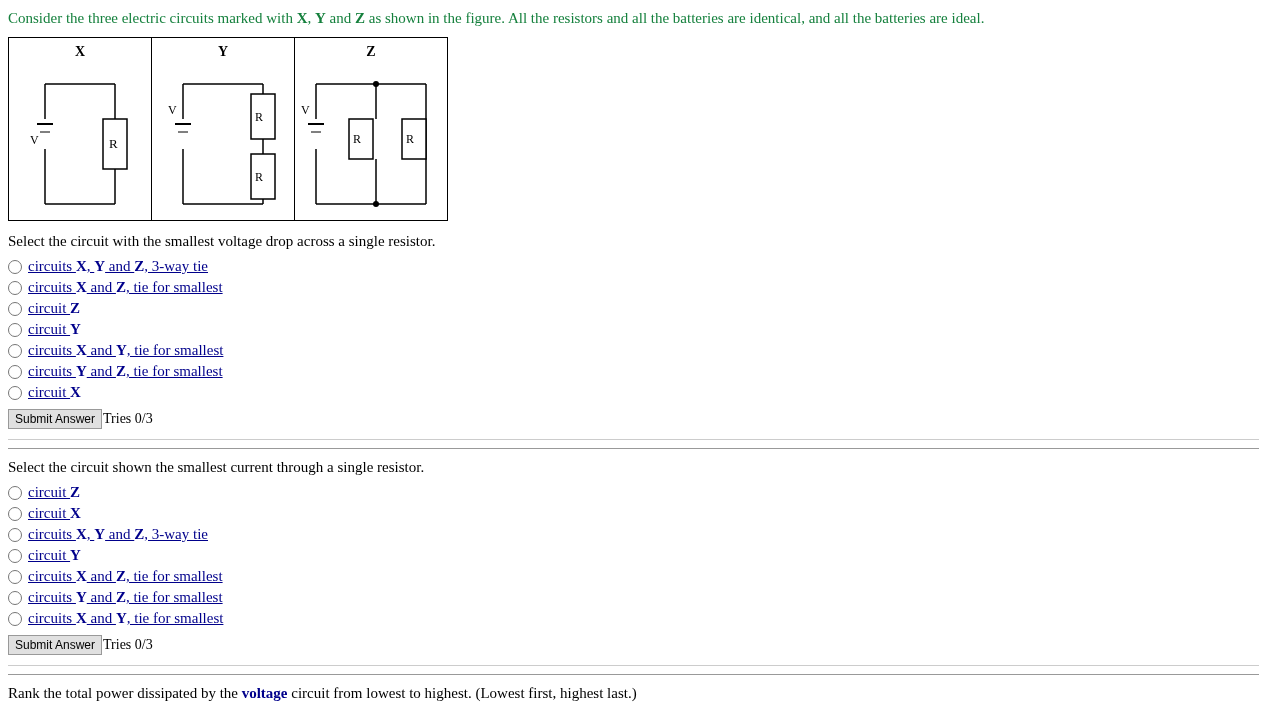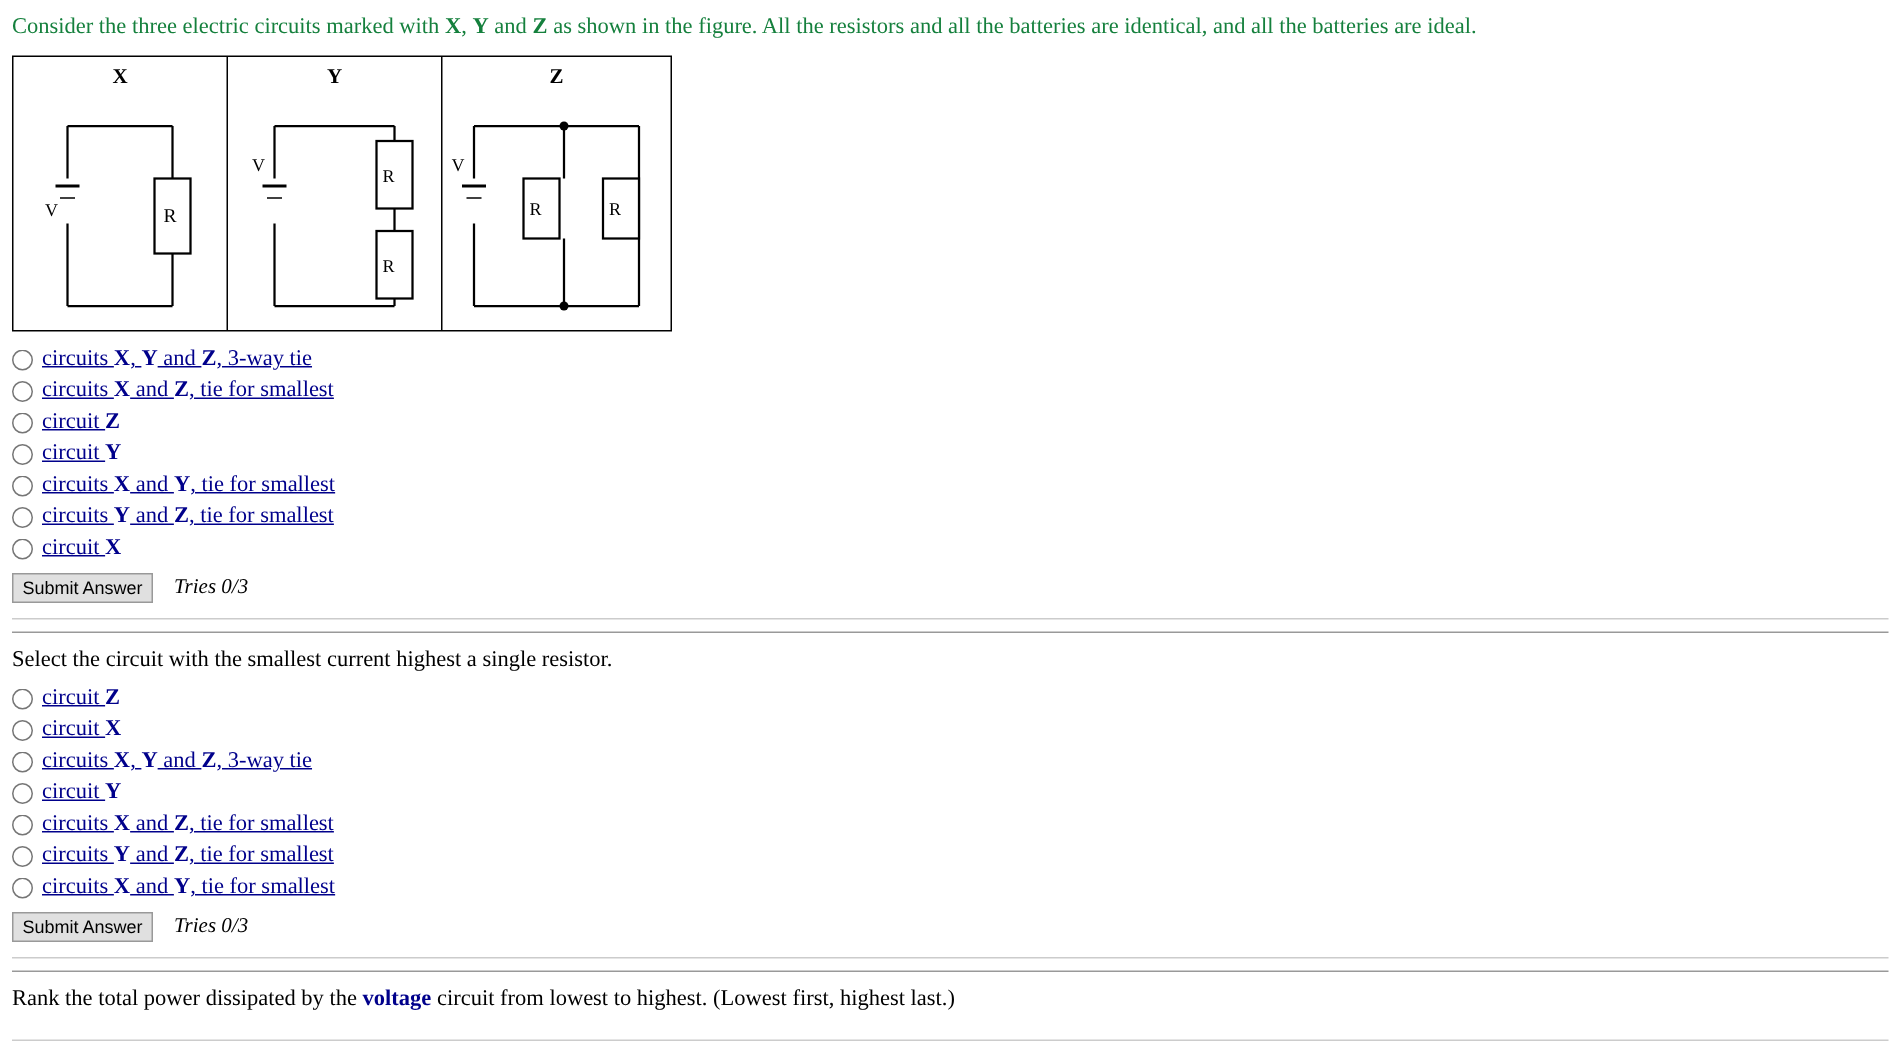--- a/index.html
+++ b/index.html
@@ -64,34 +64,33 @@
     .radio-option input[type="radio"] {
       margin-right: 6px;
       width: 14px;
       height: 14px;
     }
     .radio-option .opt-text { color: #00008b; text-decoration: underline; }
     .radio-option .opt-bold { font-weight: bold; }
     .submit-row {
       display: flex;
       align-items: center;
-      gap: 14px;
+      gap: 1px;
       margin-top: 8px;
     }
     .submit-btn {
       font-size: 12px;
       padding: 2px 6px;
       cursor: pointer;
       background: #e0e0e0;
       border: 1px solid #999;
     }
     .tries-text {
       font-size: 14px;
       color: #000;
-      font-style: italic;
     }
     .section-divider {
       border: none;
       border-top: 1px solid #999;
       margin: 8px 0;
     }
   </style>
 </head>
 <body>
 
@@ -170,20 +169,23 @@
       <text x="52" y="79" font-size="12" font-family="serif">R</text>
 
       <rect x="101" y="55" width="24" height="40" fill="white" stroke="black" stroke-width="1.5"></rect>
       <text x="105" y="79" font-size="12" font-family="serif">R</text>
     </svg>
   </div>
 
 </div>
 
 <div class="question-section">
+  <div class="question-text">
+    Select the circuit with the smallest voltage drop across a single resistor.
+  </div>
 
   <div class="radio-option">
     <input type="radio" name="q1" id="q1a" style="">
     <label for="q1a" style="color: rgb(0, 0, 139); cursor: pointer;">
       <span class="opt-text">circuits </span><span class="opt-bold">X</span><span class="opt-text">, </span><span class="opt-bold">Y</span><span class="opt-text"> and </span><span class="opt-bold">Z</span><span class="opt-text">, 3-way tie</span>
     </label>
   </div>
   <div class="radio-option">
     <input type="radio" name="q1" id="q1b" style="">
     <label for="q1b" style="color: rgb(0, 0, 139); cursor: pointer;">
@@ -224,21 +226,21 @@
   <div class="submit-row">
     <button class="submit-btn">Submit Answer</button>
     <span class="tries-text">Tries 0/3</span>
   </div>
 </div>
 
 <hr class="section-divider">
 
 <div class="question-section">
   <div class="question-text">
-    Select the circuit with the smallest current highest a single resistor.
+    Select the circuit shown the smallest current through a single resistor.
   </div>
 
   <div class="radio-option">
     <input type="radio" name="q2" id="q2a" style="">
     <label for="q2a" style="color: rgb(0, 0, 139); cursor: pointer;">
       <span class="opt-text">circuit </span><span class="opt-bold">Z</span>
     </label>
   </div>
   <div class="radio-option">
     <input type="radio" name="q2" id="q2b" style="">

